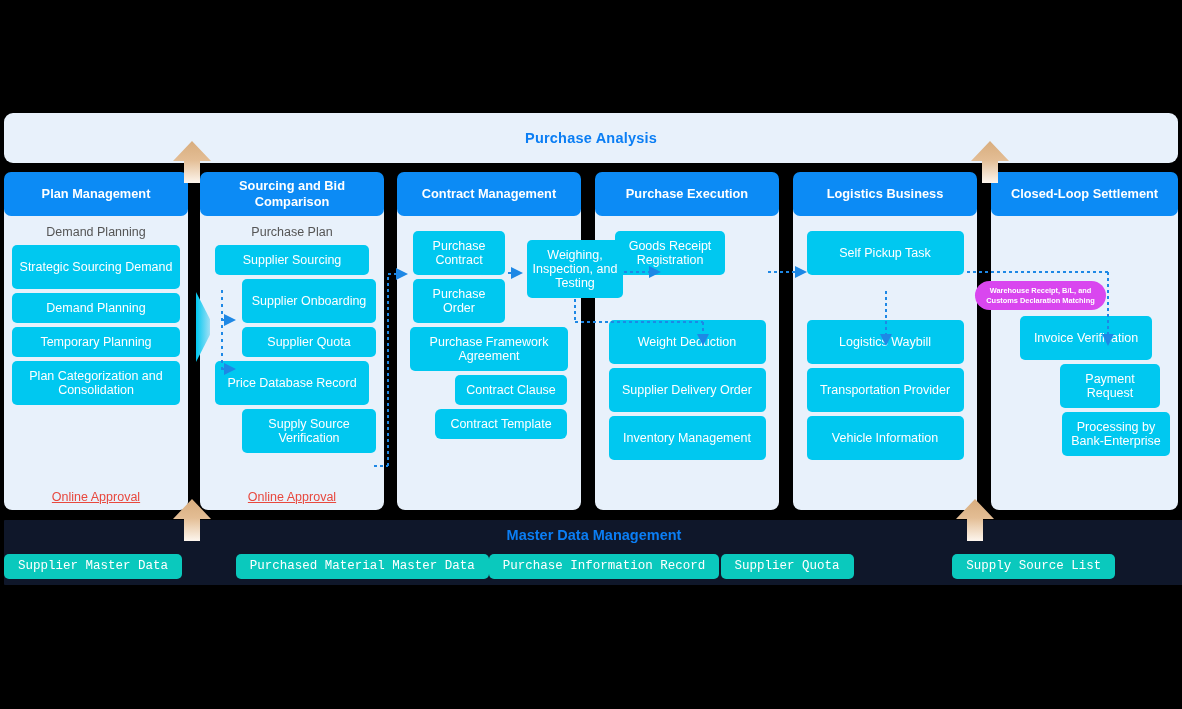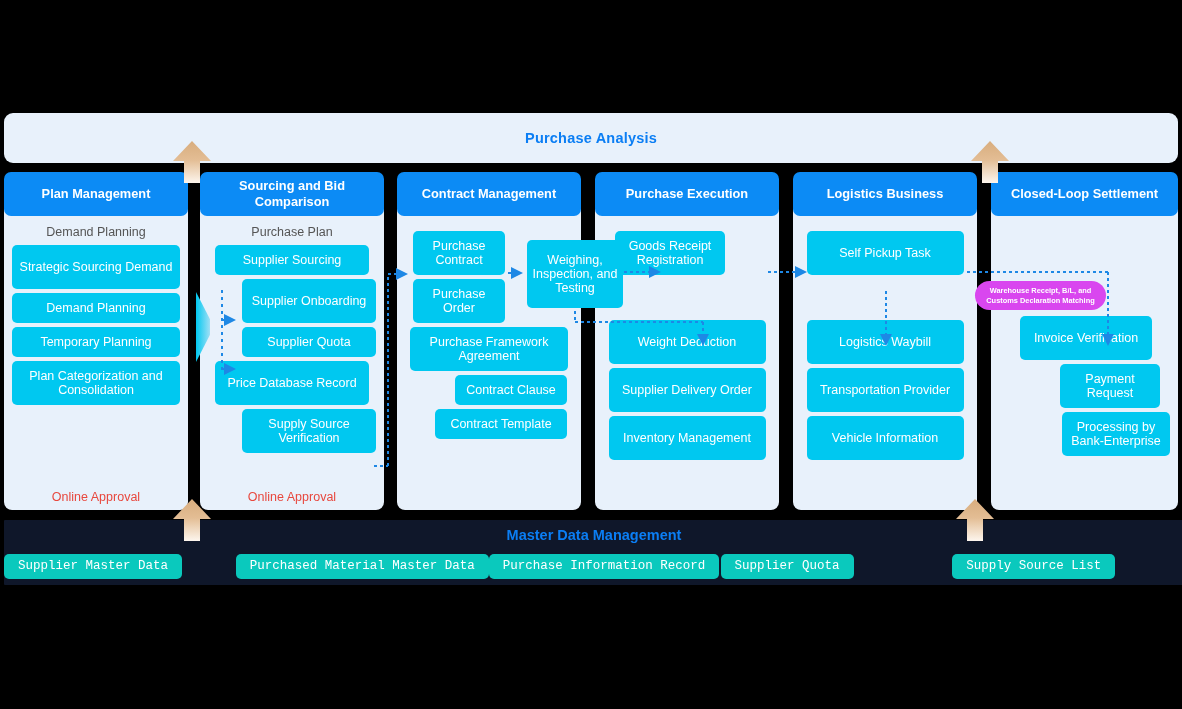--- a/index.html
+++ b/index.html
@@ -38,24 +38,24 @@
              box-sizing:border-box;padding:0 8px;}
 
   .sub-label{text-align:center;color:#555;font-size:12.5px;margin-top:9px;margin-bottom:6px;}
 
   .box{background:#00c8f0;color:#fff;border-radius:5px;
        display:flex;align-items:center;justify-content:center;text-align:center;
        font-size:12.5px;line-height:1.12;margin:0 auto 4px auto;box-sizing:border-box;
        padding:2px 4px;}
   .h1l{height:30px;}
   .h2l{height:44px;}
-  .h3l{height:68px;}
+  .h3l{height:58px;}
 
   .approval{position:absolute;bottom:6px;left:0;width:100%;text-align:center;
-            color:#e8483e;font-size:12.5px;}
+            color:#e8483e;font-size:12.5px;text-decoration:underline;}
 
   
   #c0{left:4px;}   #c1{left:200px;} #c2{left:397px;}
   #c3{left:595px;} #c4{left:793px;} #c5{left:991px;}
   #c5 .col-head,#c5 .col-body,#c5 .col-inner{width:187px;}
   #c5{width:187px;}
 
   
   .tan{position:absolute;width:38px;height:42px;z-index:6;}
 
@@ -116,21 +116,21 @@
     <div class="col-body"></div>
     <div class="col-head">
       <span>Contract Management</span>
     </div>
     <div class="col-inner">
       <div style="height:15px;"></div>
       <div class="box h2l" style="width:92px;margin-left:8px;">Purchase Contract</div>
       <div class="box h2l" style="width:92px;margin-left:8px;">Purchase Order</div>
       <div class="box h2l" style="width:158px;">Purchase Framework Agreement</div>
       <div class="box h1l" style="width:112px;margin-left:auto;margin-right:6px;">Contract Clause</div>
-      <div class="box h1l" style="width:132px;margin-left:auto;margin-right:6px;">Contract Template</div>
+      <div class="box h1l" style="width:132px;margin-left:auto;margin-right:6px;border-radius:6px;">Contract Template</div>
     </div>
   </div>
 
   <div class="col" id="c3">
     <div class="col-body"></div>
     <div class="col-head">
       <span>Purchase Execution</span>
     </div>
     <div class="col-inner">
       <div style="height:15px;"></div>

